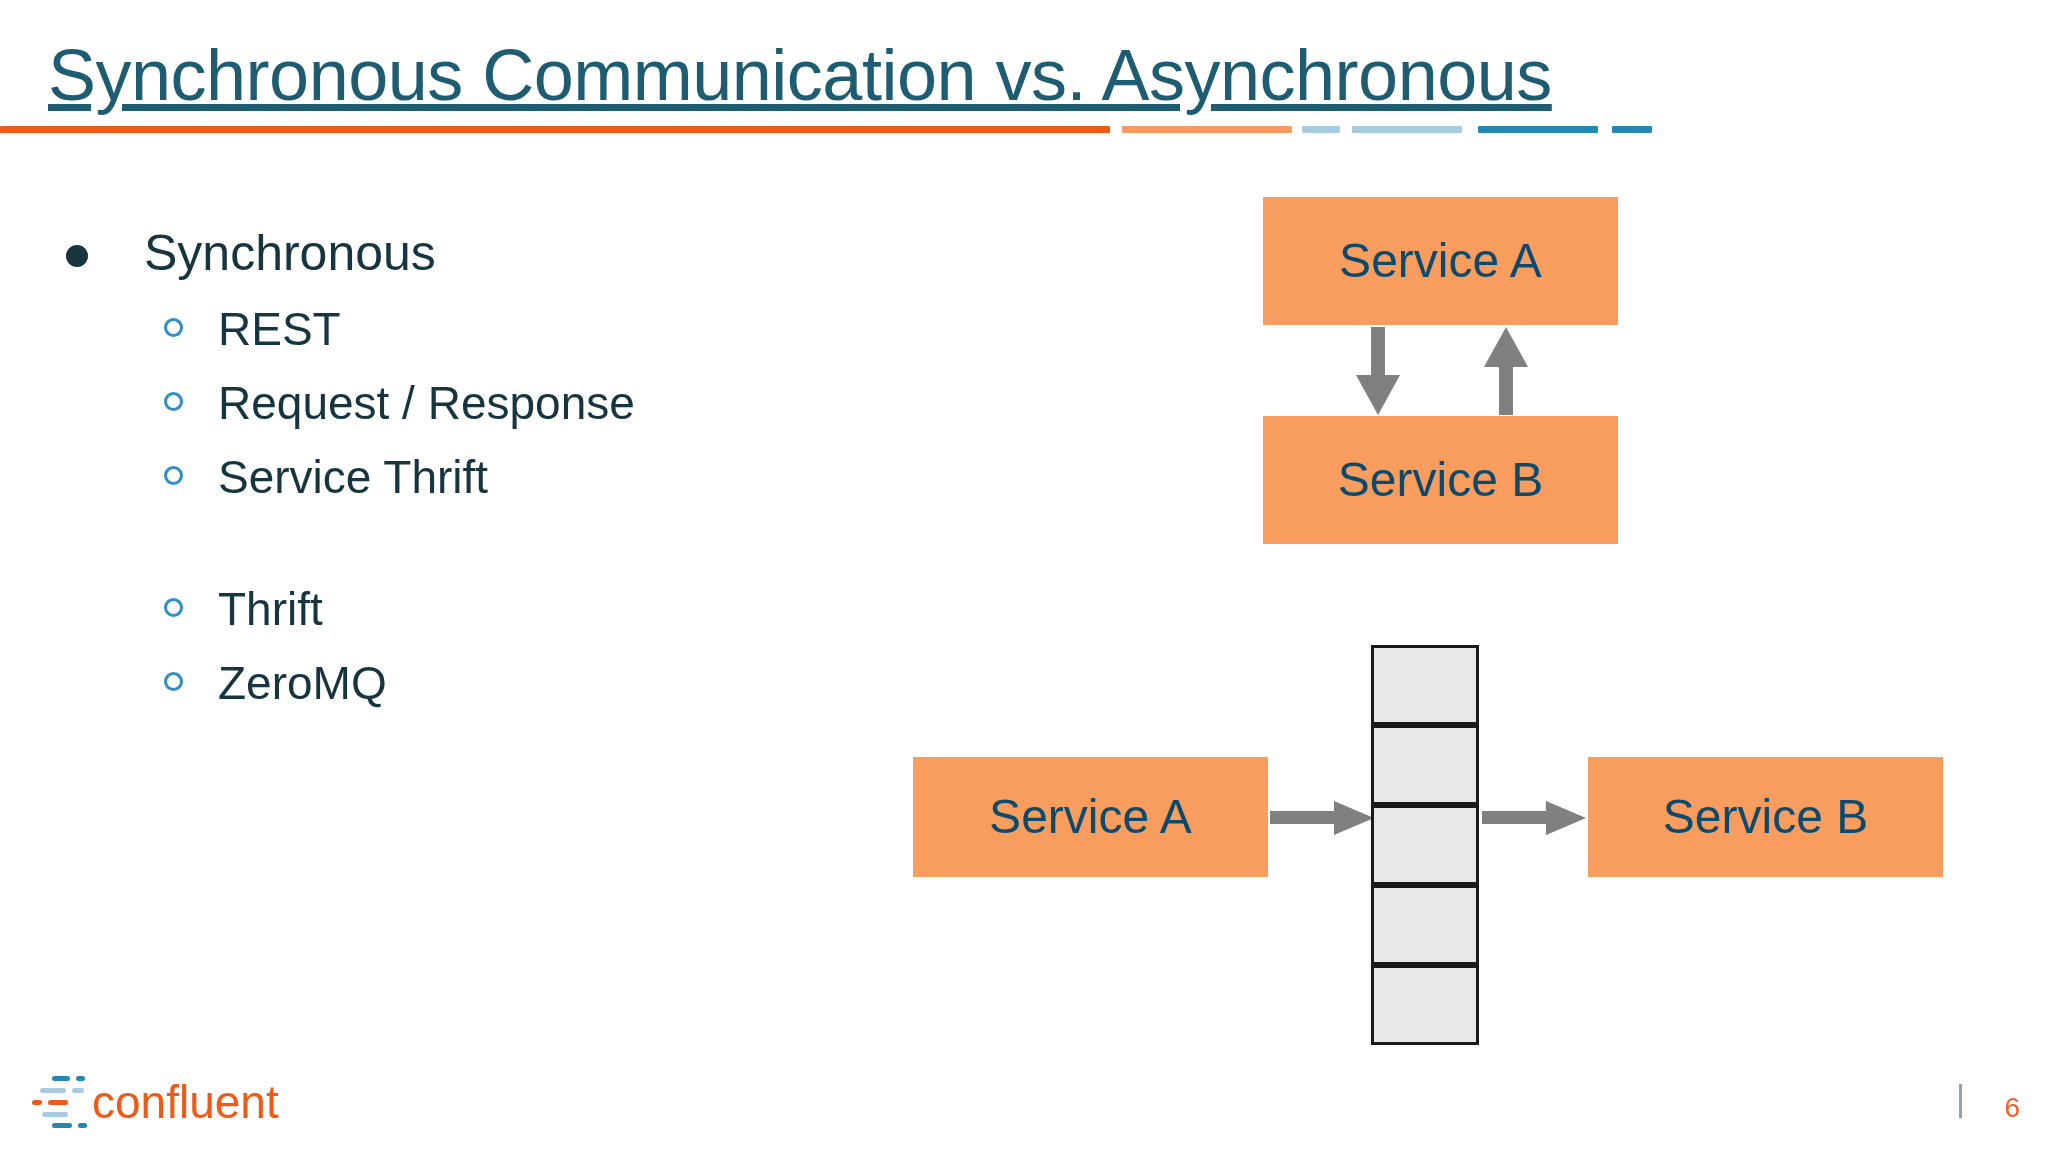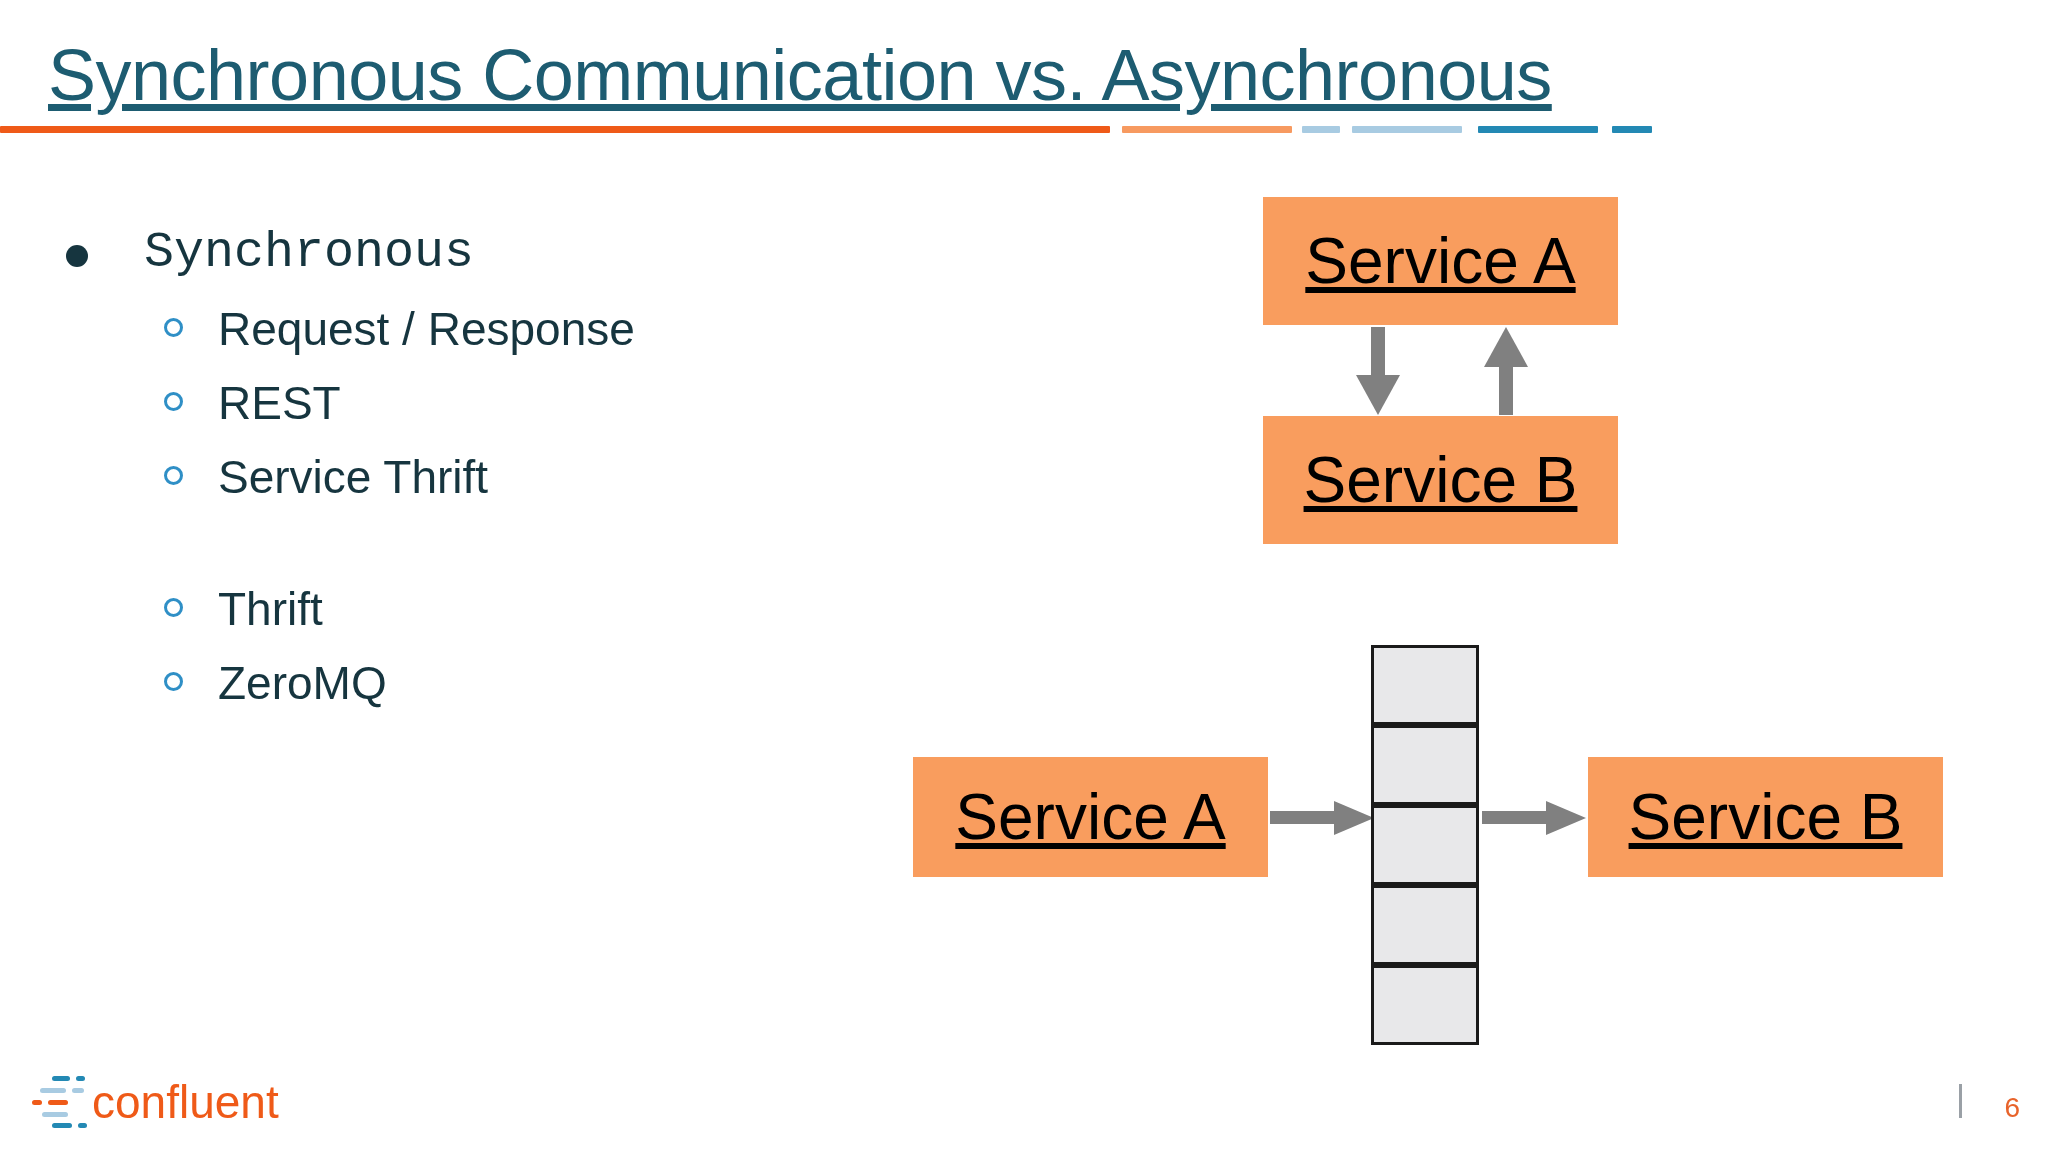--- a/index.html
+++ b/index.html
@@ -46,21 +46,20 @@
     width: 860px;
   }
   .lvl1 {
     position: relative;
     padding-left: 96px;
     font-size: 50px;
     line-height: 1.0;
     color: #16353f;
     margin-bottom: 26px;
     white-space: nowrap;
-    font-family: Liberation Mono, monospace;
   }
   .lvl1 > .dot {
     position: absolute;
     left: 18px;
     top: 17px;
     width: 22px;
     height: 22px;
     border-radius: 50%;
     background: #16353f;
   }
@@ -82,28 +81,27 @@
     border-radius: 50%;
     border: 3px solid #2f8fc6;
     box-sizing: border-box;
   }
   .group-gap { height: 58px; }
 
   
   .svc-box {
     position: absolute;
     background: #f99d5e;
-    color: #000000;
+    color: #0c4a6e;
     display: flex;
     align-items: center;
     justify-content: center;
-    font-size: 64px;
+    font-size: 48px;
     line-height: 1;
     white-space: nowrap;
-    text-decoration: underline;
   }
   .queue-cell {
     position: absolute;
     background: #e8e8ea;
     border: 3px solid #1a1a1a;
     box-sizing: border-box;
   }
   .arrow-svg { position: absolute; }
 
   
@@ -142,22 +140,22 @@
       <div class="rule" style="left: 0px; top: 126px; width: 1110px; background: rgb(239, 90, 24);"></div>
       <div class="rule" style="left: 1122px; top: 126px; width: 170px; background: rgb(247, 154, 96);"></div>
       <div class="rule" style="left: 1302px; top: 126px; width: 38px; background: rgb(168, 203, 226);"></div>
       <div class="rule" style="left: 1352px; top: 126px; width: 110px; background: rgb(168, 203, 226);"></div>
       <div class="rule" style="left: 1478px; top: 126px; width: 120px; background: rgb(35, 137, 180);"></div>
       <div class="rule" style="left: 1612px; top: 126px; width: 40px; background: rgb(35, 137, 180);"></div>
     </div>
 
   <div id="body-list">
       <div class="lvl1"><span class="dot"></span><span>Synchronous</span></div>
+      <div class="lvl2"><span class="ring"></span><span>REST</span></div>
       <div class="lvl2"><span class="ring"></span><span>Request / Response</span></div>
-      <div class="lvl2"><span class="ring"></span><span>REST</span></div>
       <div class="lvl2"><span class="ring"></span><span>Service Thrift</span></div>
       <div class="group-gap"></div>
       <div class="lvl2"><span class="ring"></span><span>Thrift</span></div>
       <div class="lvl2"><span class="ring"></span><span>ZeroMQ</span></div>
     </div>
 
   <div>
     <div class="svc-box" id="sync-box-a" style="left: 1263px; top: 197px; width: 355px; height: 128px;">Service A</div>
 
     <svg class="arrow-svg" style="left:1350px; top:327px; width:56px; height:88px;" viewBox="0 0 56 88">

